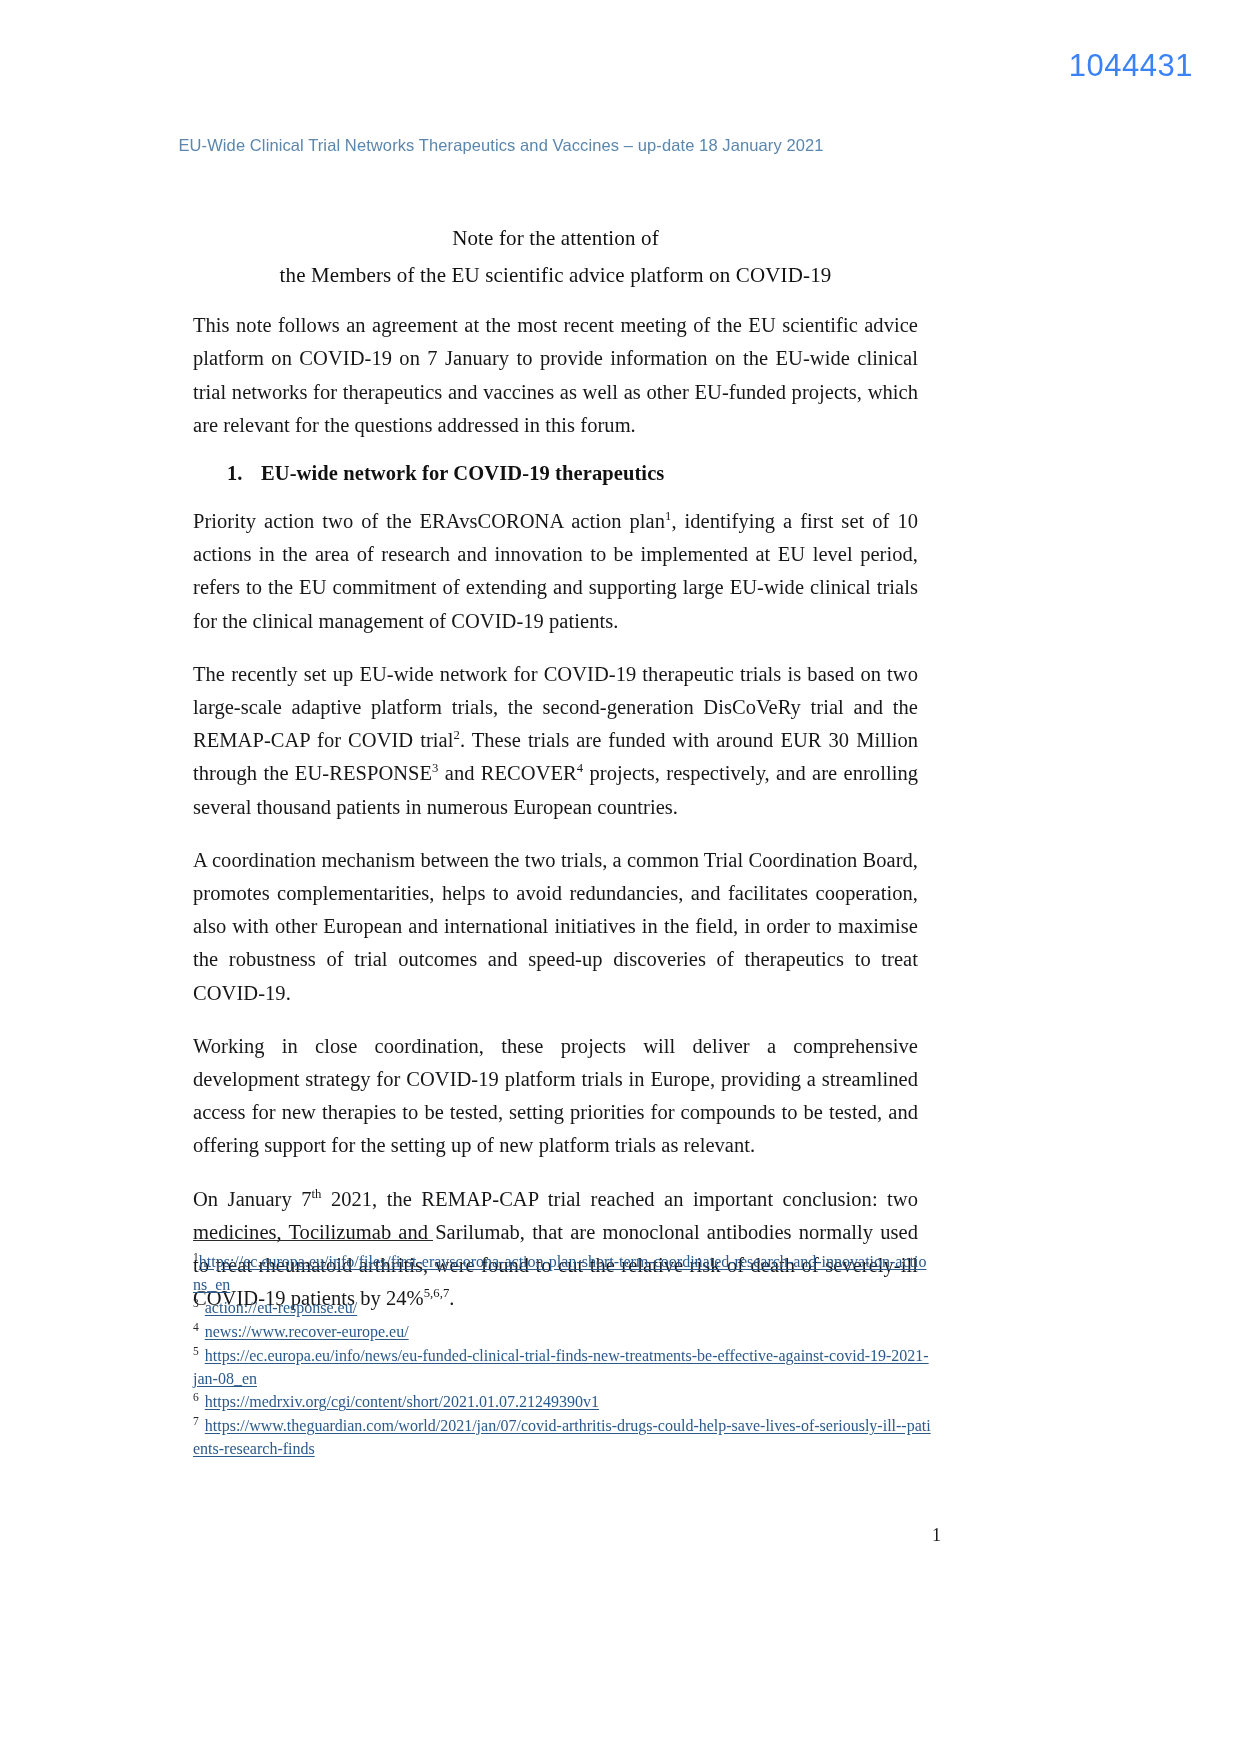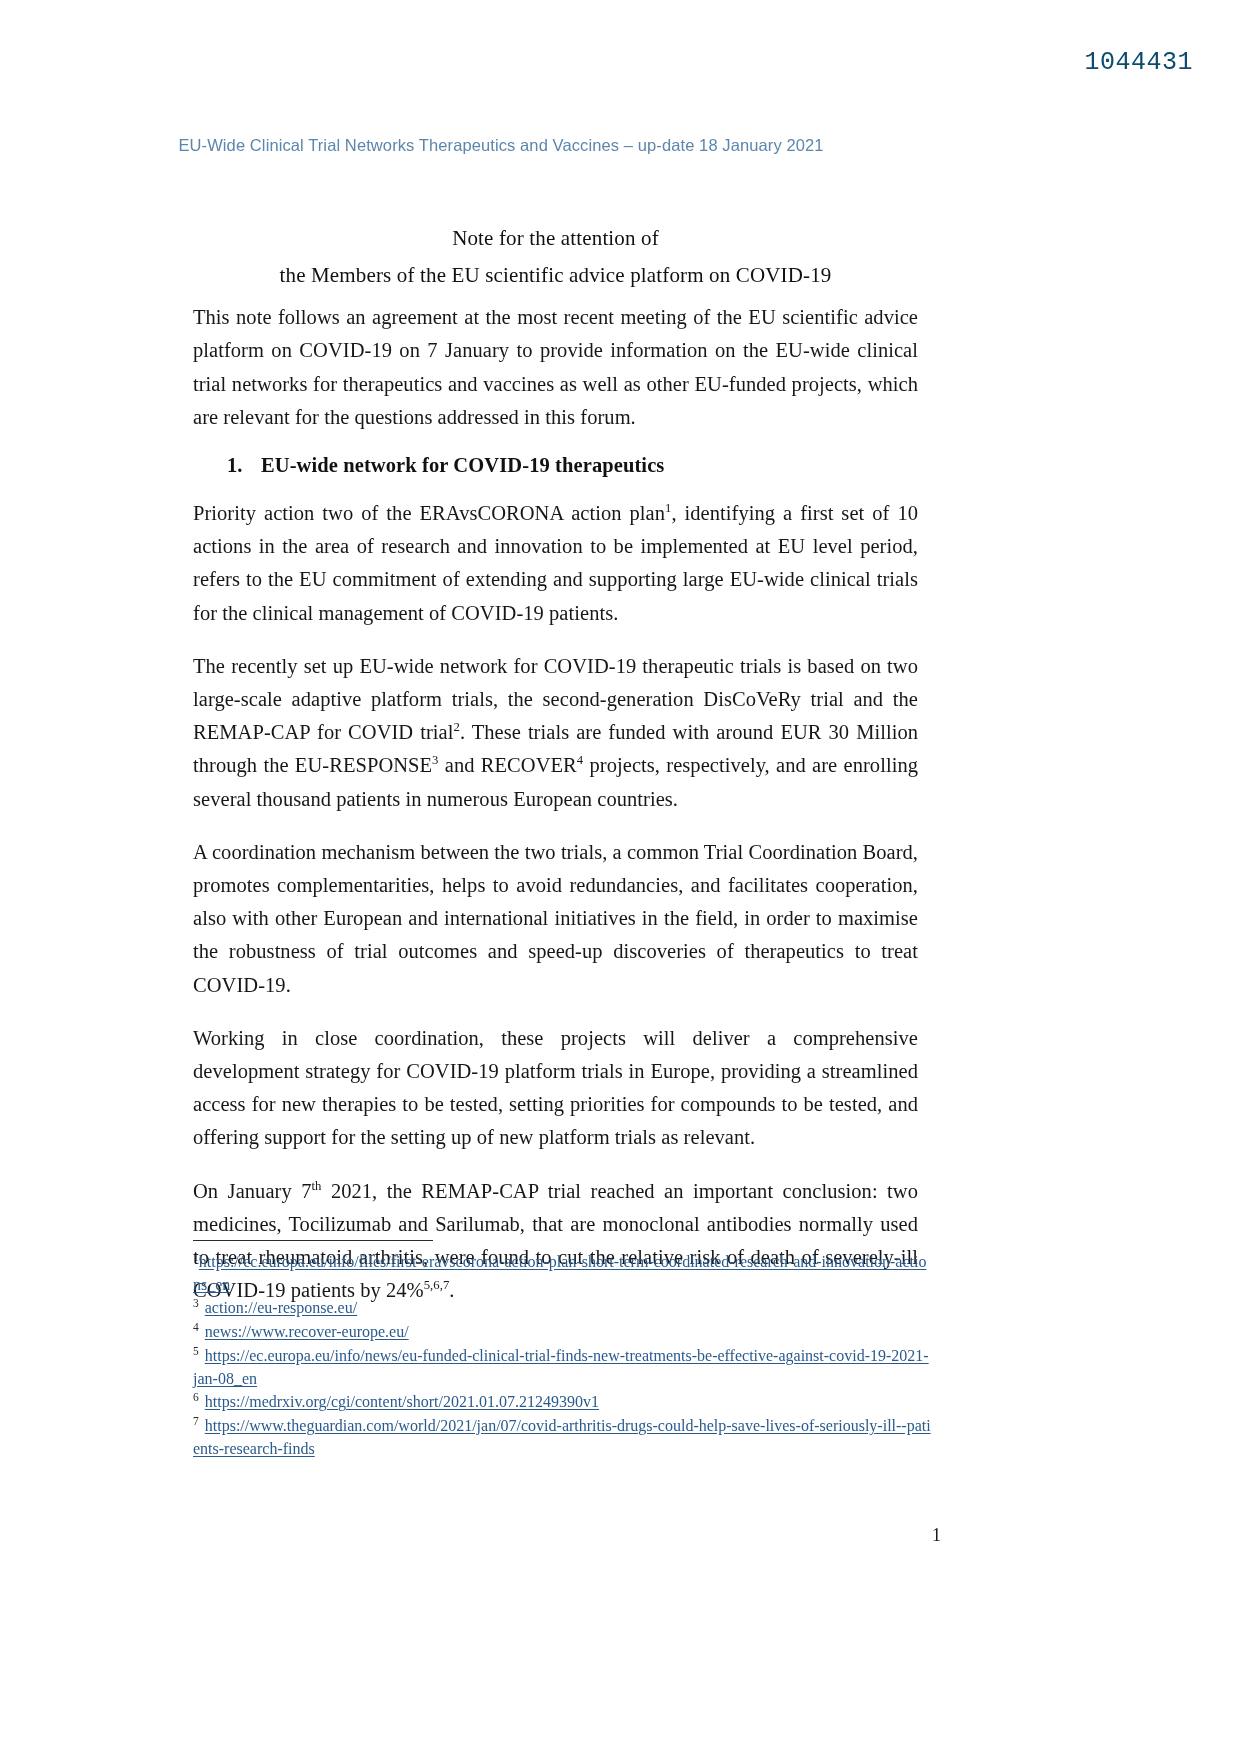--- a/index.html
+++ b/index.html
@@ -16,24 +16,24 @@
     font-family: "Liberation Serif", serif;
     color: #111111;
     box-sizing: border-box;
   }
 
   
   .doc-number {
     position: absolute;
     top: 48px;
     right: 48px;
-    font-family: Liberation Mono, monospace;
-    font-size: 25px;
+    font-family: Liberation Sans, sans-serif;
+    font-size: 31px;
     letter-spacing: 0.5px;
-    color: #0c4a6e;
+    color: #3b82f6;
   }
 
   
   .running-header {
     position: absolute;
     top: 136px;
     left: 0;
     width: 1002px;
     text-align: center;
     font-family: "Liberation Sans", sans-serif;
@@ -52,21 +52,21 @@
 
   .title-line {
     text-align: center;
     font-weight: normal;
     font-size: 21px;
     line-height: 1.55;
     margin: 0 0 4px 0;
     letter-spacing: 0.15px;
   }
   .title-line.second {
-    margin-bottom: 10px;
+    margin-bottom: 18px;
   }
 
   p.body {
     text-align: justify;
     text-justify: inter-word;
     font-size: 20.5px;
     line-height: 1.62;
     margin: 0 0 20px 0;
     letter-spacing: 0.05px;
     color: #17171a;

